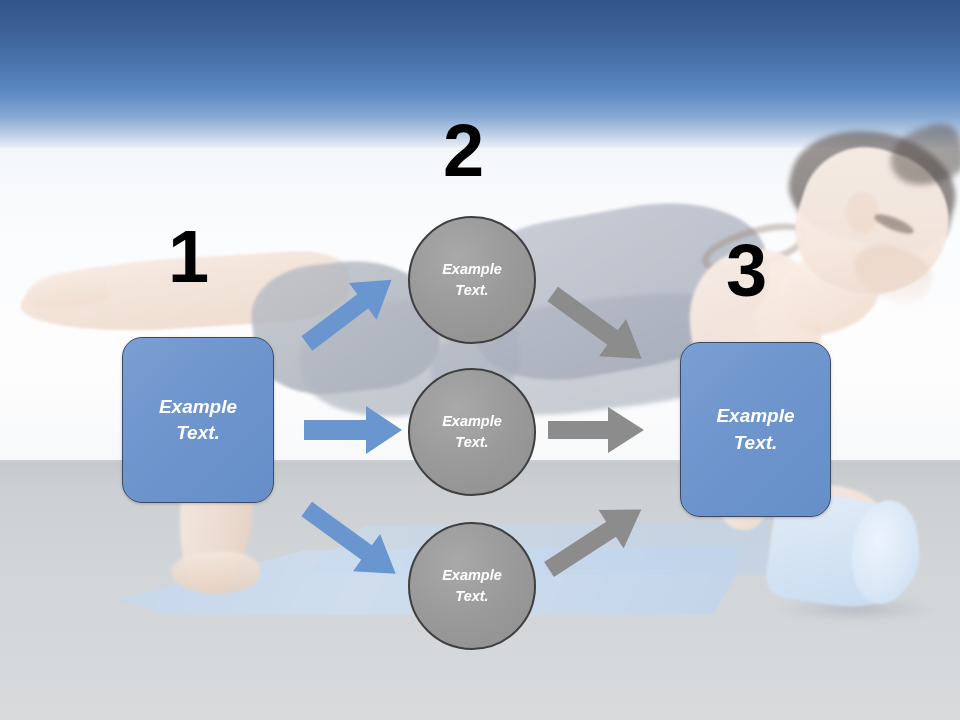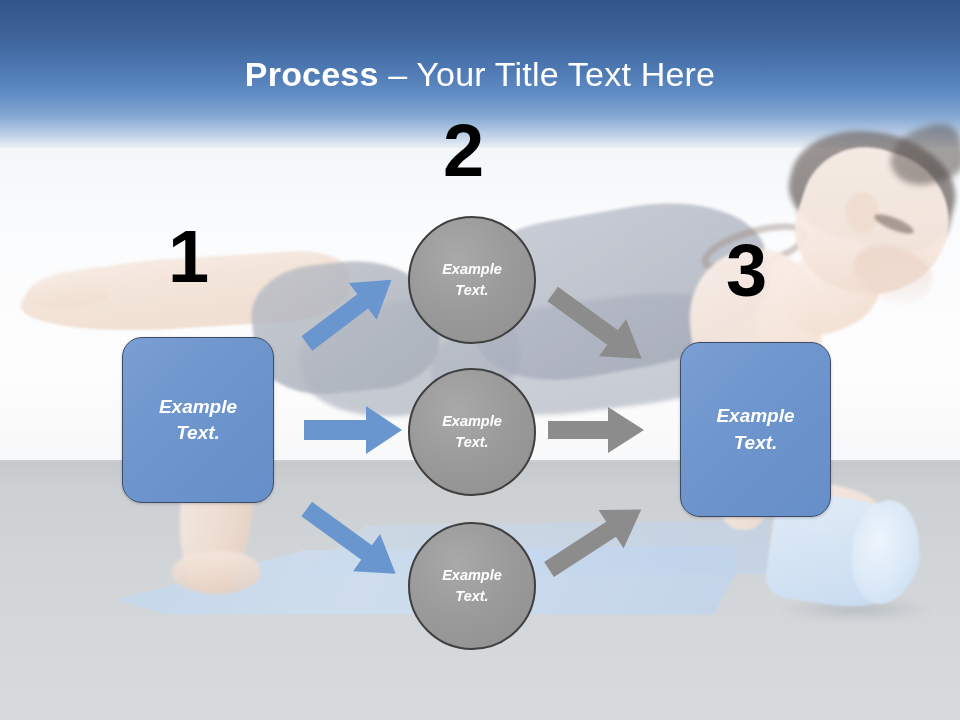--- a/index.html
+++ b/index.html
@@ -331,21 +331,20 @@
     <div class="head"></div>
     <div class="hair2"></div>
     <div class="ear"></div>
     <div class="brow"></div>
     <div class="face-shadow"></div>
     <div class="roller-shadow"></div>
     <div class="roller-body"></div>
     <div class="roller-cap"></div>
   </div>
 
-  <div class="title"><span class="b">Process</span><span class="n"> – </span><span class="n">Your Title Text Here</span></div>
 
   <div class="step-num" id="num1">1</div>
   <div class="step-num" id="num2">2</div>
   <div class="step-num" id="num3">3</div>
 
   <div class="pbox" id="box-left">
     <div>
       <div>Example</div>
       <div>Text.</div>
     </div>

